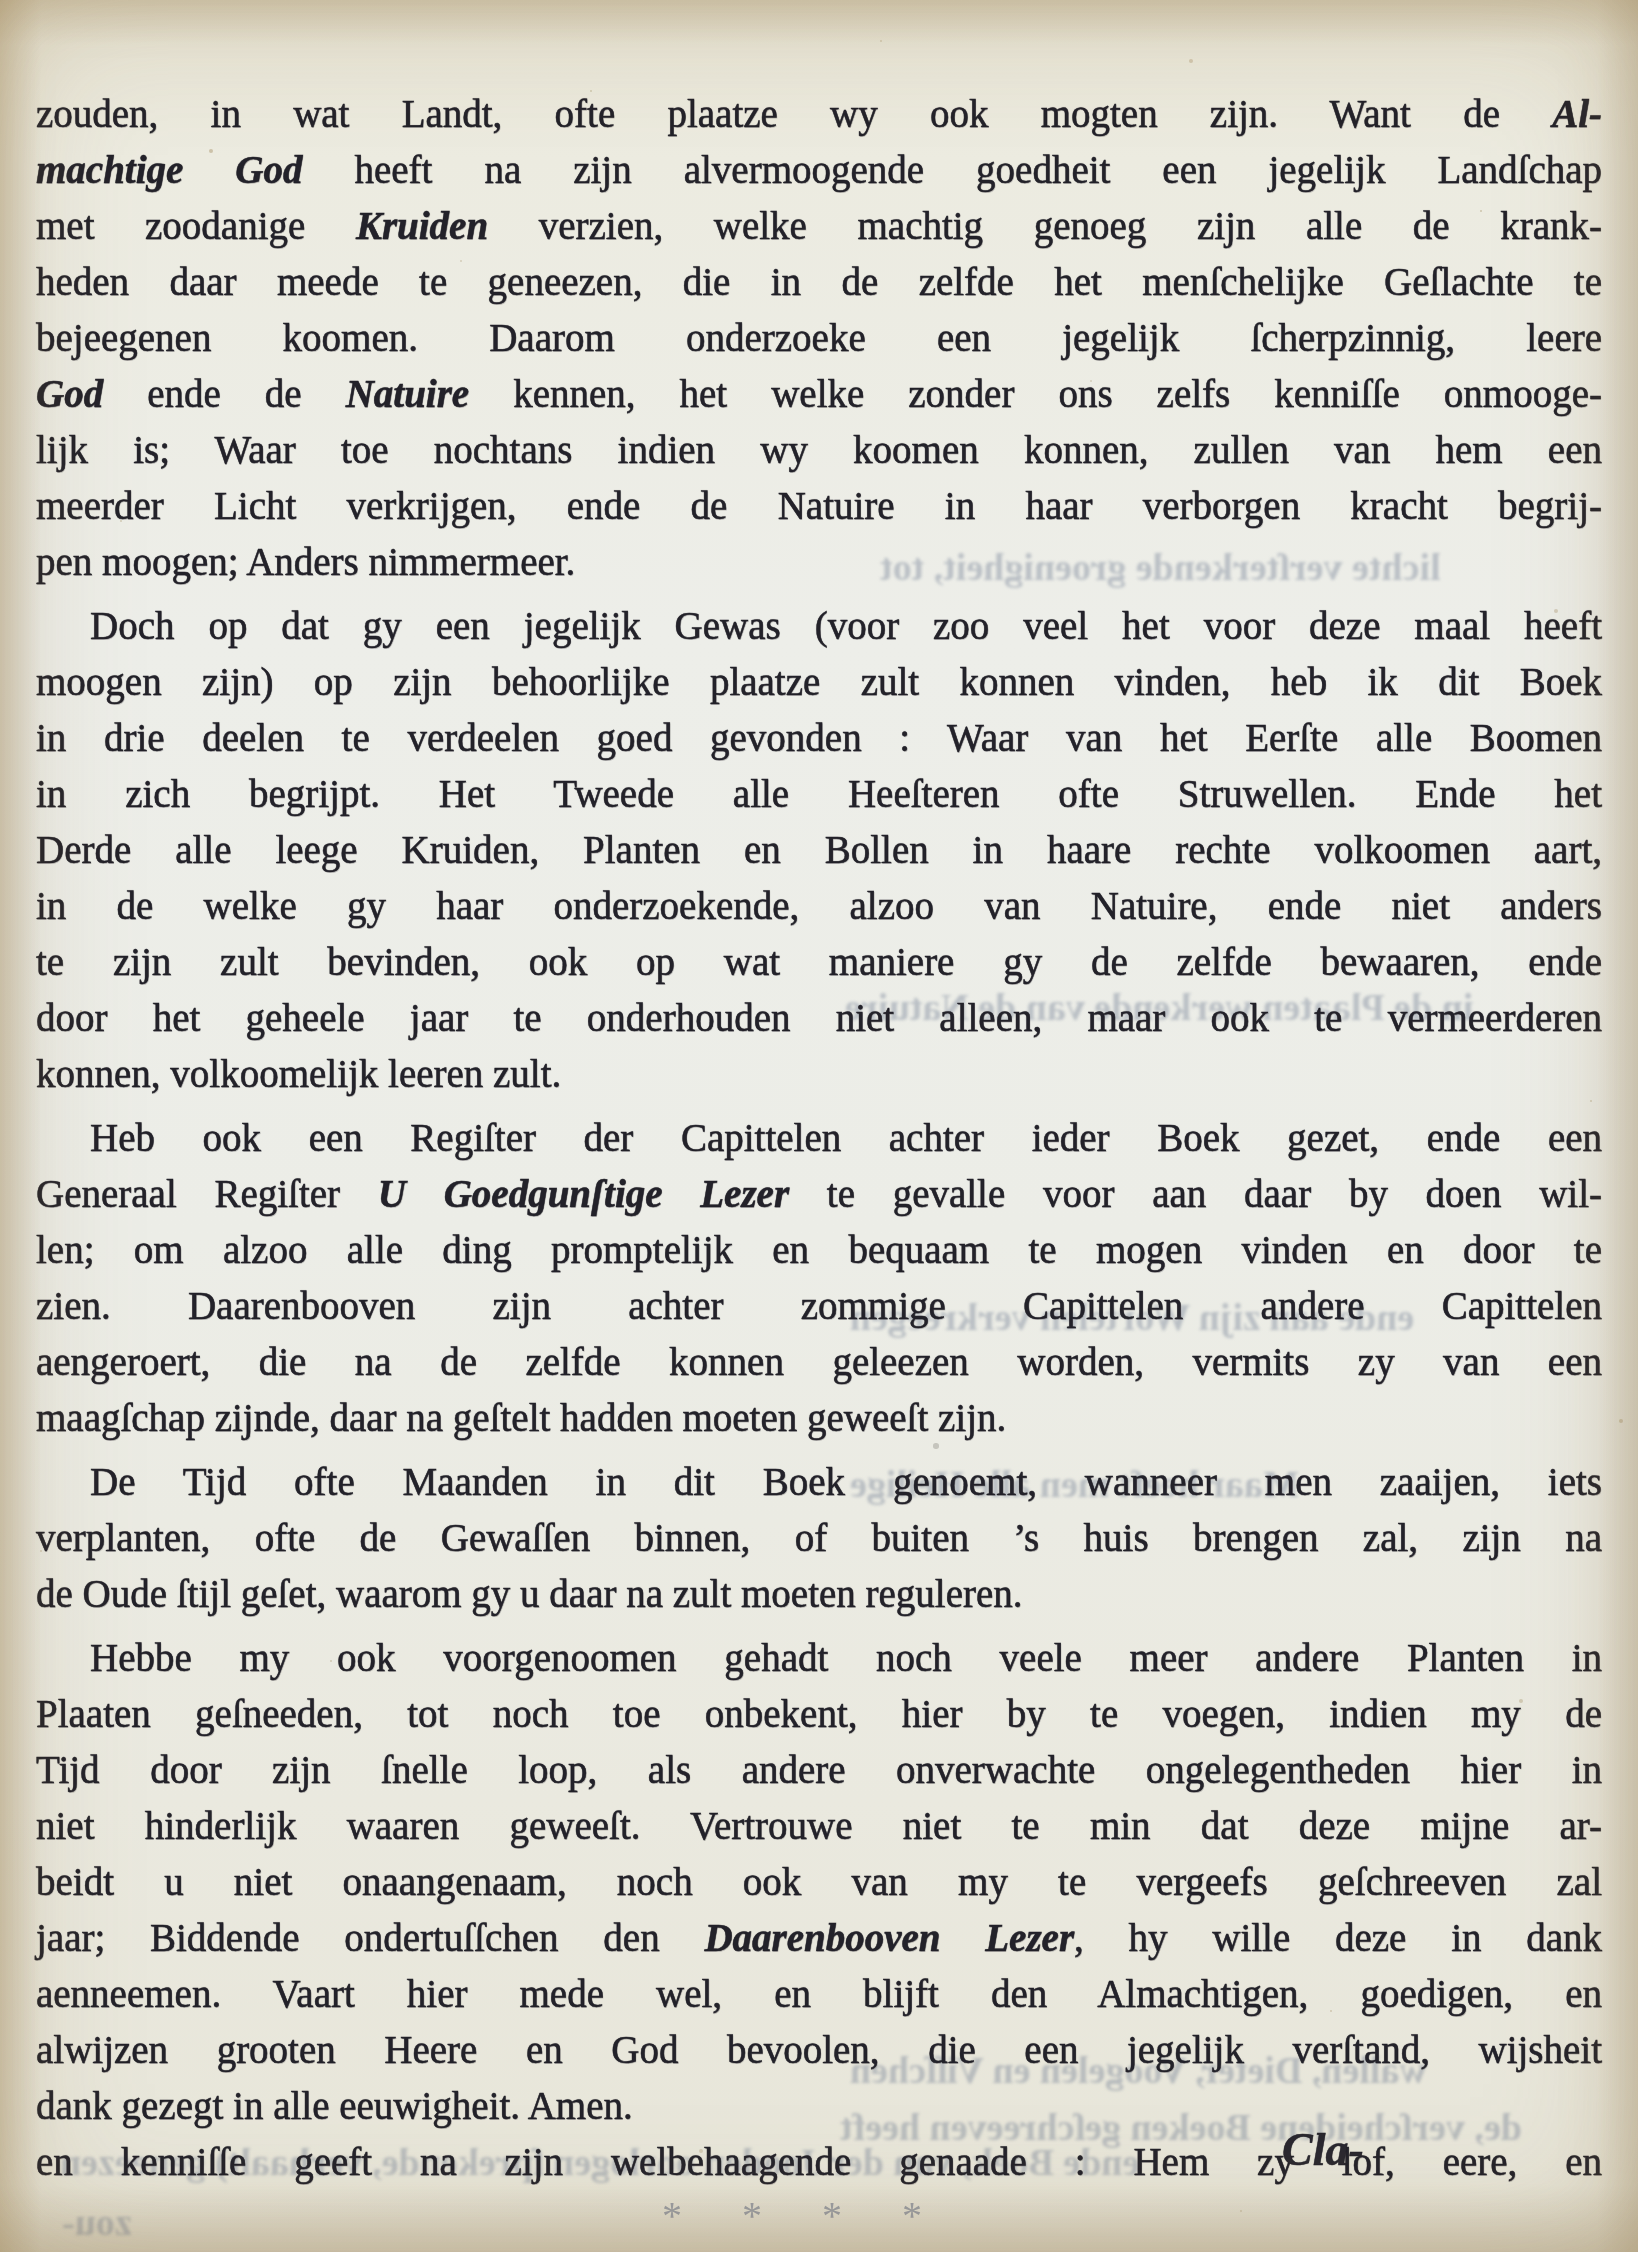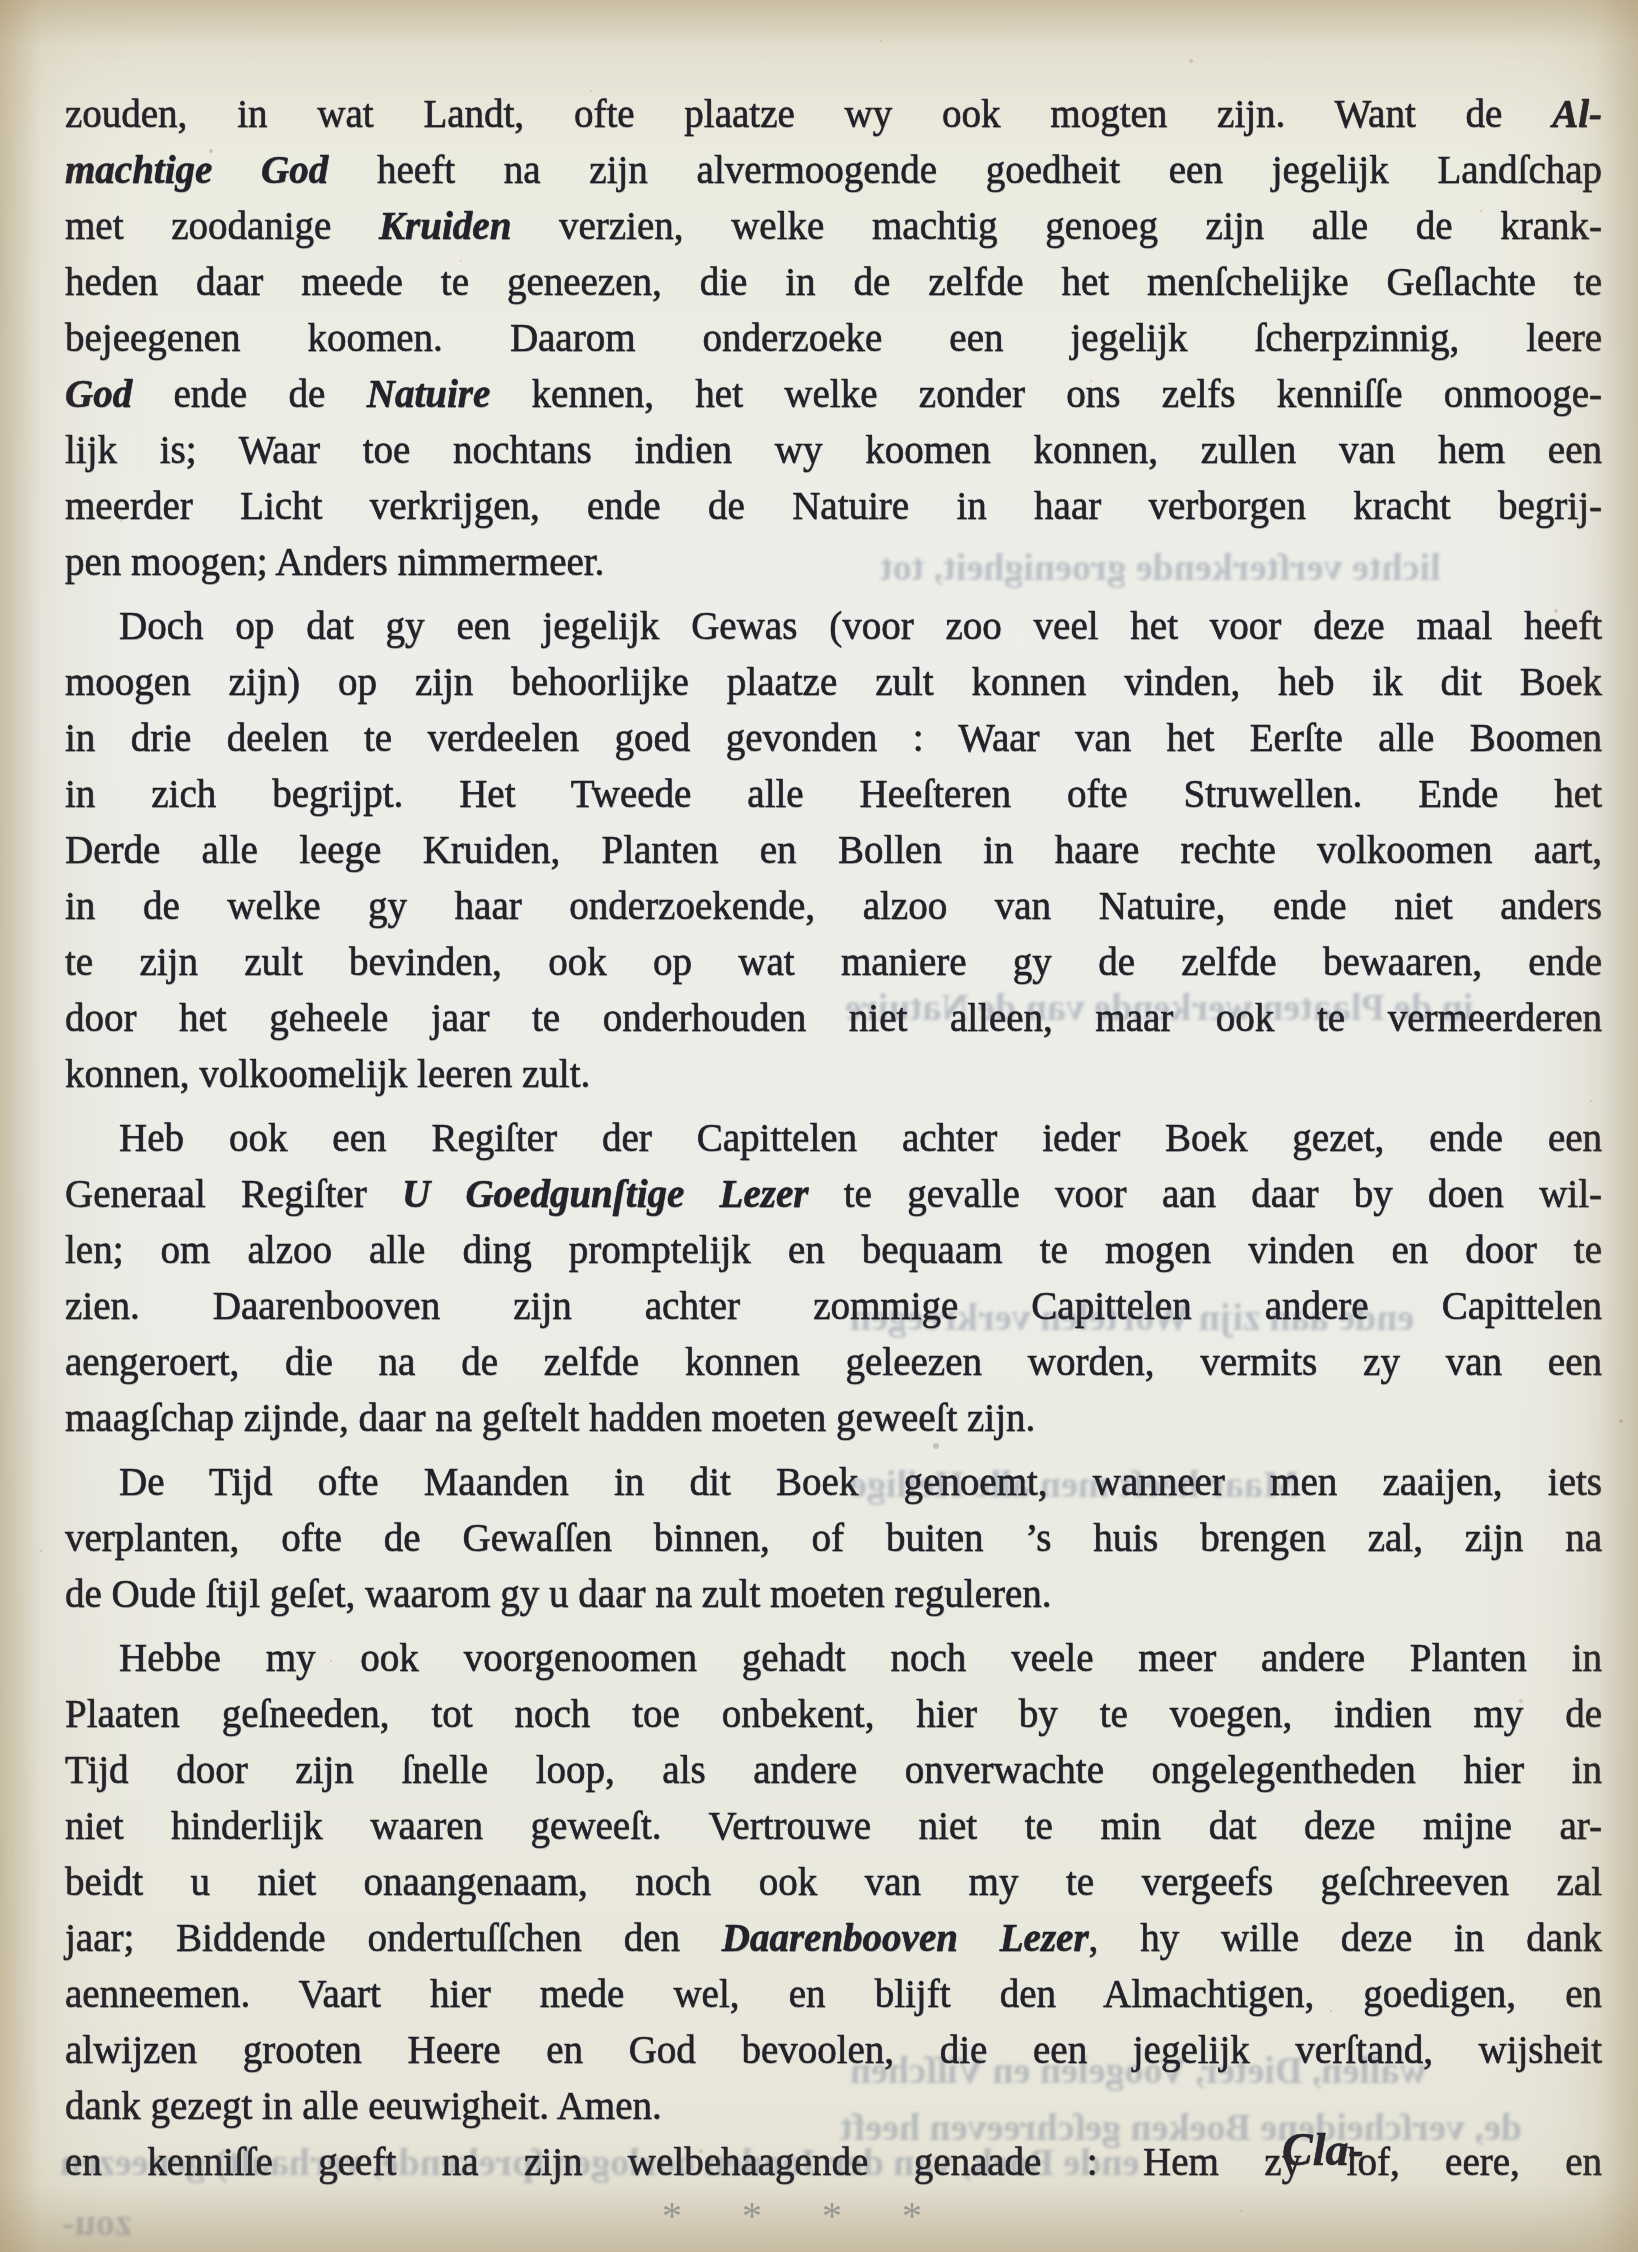--- a/index.html
+++ b/index.html
@@ -53,21 +53,21 @@
     top: 86px;
     width: 1566px;
     font-size: 39px;
     line-height: 56px;
     color: #23222a;
     -webkit-text-stroke: 0.5px rgba(32,30,38,0.85);
     text-shadow: 0 0 1px rgba(38,34,42,0.55), 0.6px 0.9px 0 rgba(38,34,42,0.22);
   }
   .para + .para { margin-top: 8px; }
   .para.indent .line:first-child { text-indent: 54px; }
-  .line { text-align: justify; text-align-last: justify; margin-left: 29px; }
+  .line { text-align: justify; text-align-last: justify; }
   .line.last { text-align-last: left; }
   .i { font-style: italic; font-weight: bold; }
   .b { font-weight: bold; text-align: right; }
   .catchword {
     position: absolute;
     left: 1282px;
     top: 2122px;
     font-size: 46px;
     line-height: 56px;
     color: #29272f;

